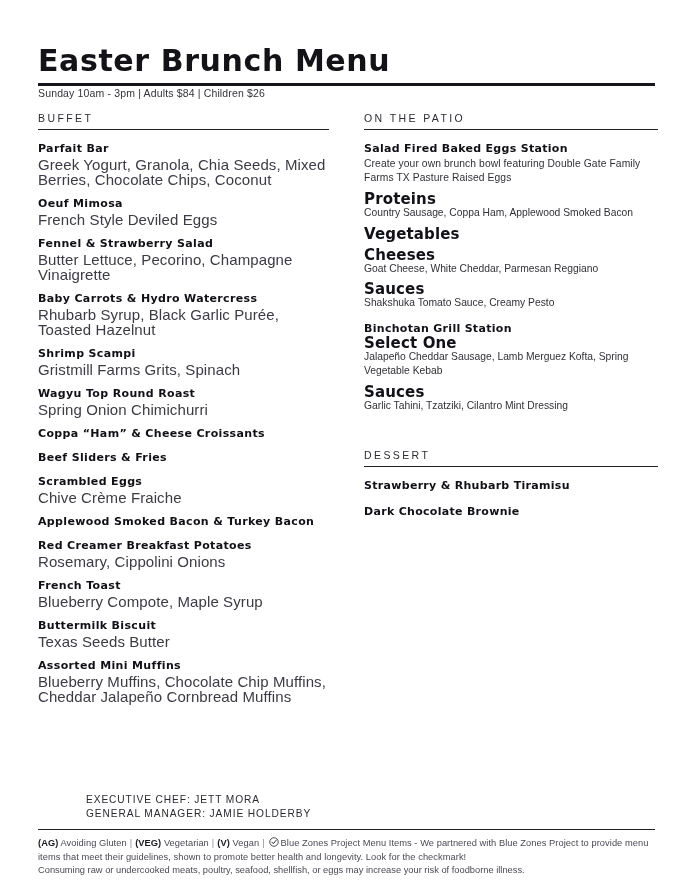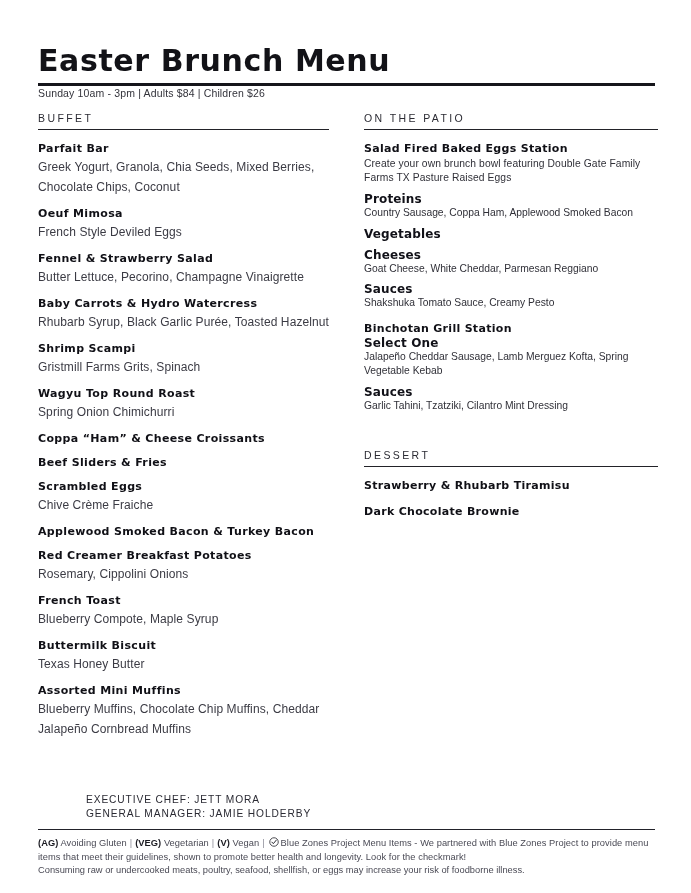--- a/index.html
+++ b/index.html
@@ -87,39 +87,39 @@
 
   .item-name {
     font-family: "DejaVu Sans", sans-serif;
     font-weight: 700;
     font-size: 11px;
     line-height: 15px;
     letter-spacing: 0.35px;
     color: #101016;
   }
   .item-desc {
-    font-size: 12px;
-    line-height: 20px;
+    font-size: 15px;
+    line-height: 15px;
     letter-spacing: 0.1px;
     color: #3b3b44;
     margin-top: 1px;
   }
 
   
   .col-right .item-name { font-size: 11px; letter-spacing: 0.3px; }
   .col-right .item-desc {
     font-size: 10.3px;
     line-height: 13.8px;
     color: #303038;
   }
   .sub-group { margin-top: 8px; }
   .sub-label {
     font-family: "DejaVu Sans", sans-serif;
     font-weight: 700;
-    font-size: 12px;
+    font-size: 15px;
     line-height: 13px;
     letter-spacing: 0.15px;
     color: #111118;
   }
   .sub-desc {
     font-size: 10.3px;
     line-height: 13.8px;
     color: #303038;
   }
   .tight { margin-top: 1px; }
@@ -229,21 +229,21 @@
             <div class="item">
               <div class="item-name">Red Creamer Breakfast Potatoes</div>
               <div class="item-desc">Rosemary, Cippolini Onions</div>
             </div>
             <div class="item">
               <div class="item-name">French Toast</div>
               <div class="item-desc">Blueberry Compote, Maple Syrup</div>
             </div>
             <div class="item">
               <div class="item-name">Buttermilk Biscuit</div>
-              <div class="item-desc">Texas Honey Butter</div>
+              <div class="item-desc">Texas Seeds Butter</div>
             </div>
             <div class="item">
               <div class="item-name">Assorted Mini Muffins</div>
               <div class="item-desc">Blueberry Muffins, Chocolate Chip Muffins, Cheddar Jalapeño Cornbread Muffins</div>
             </div>
           </div>
       </div>
     </div>
 
     <div class="col-right">

